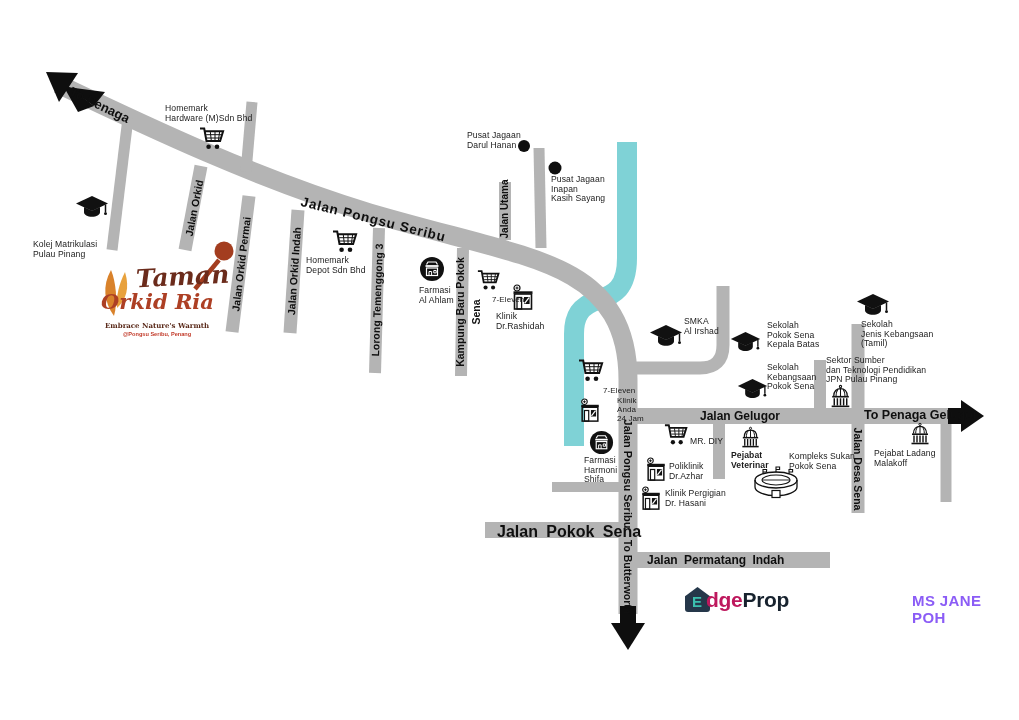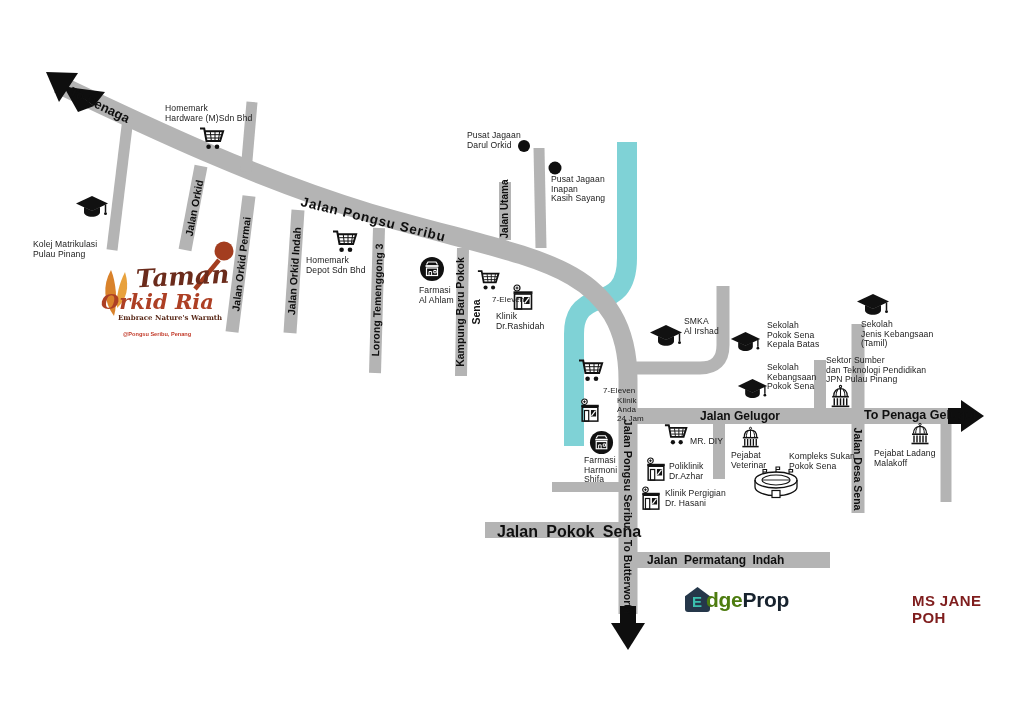--- a/index.html
+++ b/index.html
@@ -12,31 +12,31 @@
   .ll.sm{font-size:8px;margin-left:16px;}
   
   .rl{position:absolute;font-weight:bold;color:#0f0f0f;white-space:nowrap;}
   .rl.center{transform:translate(-50%,-50%);}
   .icon{position:absolute;}
   
   .logo-taman{position:absolute;left:136px;top:262px;font-family:"DejaVu Serif",serif;
       font-style:italic;font-weight:bold;font-size:25px;color:#6b2b1b;transform:rotate(-3deg);}
   .logo-orkid{position:absolute;left:101px;top:289px;font-family:"DejaVu Serif",serif;
       font-style:italic;font-weight:bold;font-size:21px;color:#ad3f24;}
-  .logo-tagline{position:absolute;left:98px;top:313px;width:118px;display:flex;align-items:flex-start;gap:20px;}
+  .logo-tagline{position:absolute;left:98px;top:321px;width:118px;display:flex;align-items:flex-start;gap:7px;}
   .logo-tagline .dash{flex:1;border-top:1px solid #9a9a9a;}
   .logo-tagline .tg{font-family:"DejaVu Serif",serif;font-weight:bold;font-size:7px;color:#5a2a1a;white-space:nowrap;}
   .logo-loc{position:absolute;left:98px;top:331px;width:118px;text-align:center;
       font-size:5.6px;font-weight:bold;color:#c23b2a;}
   
   #edgeprop{position:absolute;left:684px;top:586px;display:flex;align-items:center;}
   #edgeprop .brand{font-size:21px;font-weight:bold;letter-spacing:-0.3px;margin-left:-5px;}
-  #edgeprop .t{color:#4d7c0f;}
+  #edgeprop .t{color:#be185d;}
   #edgeprop .p{color:#17222e;}
-  #agent{position:absolute;left:912px;top:592px;font-size:15px;font-weight:bold;color:#7f1d1d;letter-spacing:.4px;}
+  #agent{position:absolute;left:912px;top:592px;font-size:15px;font-weight:bold;color:#8b5cf6;letter-spacing:.4px;}
 </style>
 </head>
 <body>
 
 <div id="stage">
 
   <svg id="roads-svg" width="1019" height="720" viewBox="0 0 1019 720">
     <defs>
       <symbol id="i-cart" viewBox="0 0 30 28">
         <path d="M2 3.5h4.2l2.3 12.5h13.6l3-9.7H7.4" fill="none" stroke="#111" stroke-width="2"></path>
@@ -231,21 +231,21 @@
     </div>
   <div class="ll sm" style="left:476px;top:295px;">
     <span>7-Eleven</span>
     </div>
   <div class="ll" style="left:496px;top:312px;">
     <span>Klinik</span>
       <span>Dr.Rashidah</span>
     </div>
   <div class="ll" style="left:467px;top:131px;">
     <span>Pusat Jagaan</span>
-      <span>Darul Orkid</span>
+      <span>Darul Hanan</span>
     </div>
   <div class="ll" style="left:551px;top:175px;">
     <span>Pusat Jagaan</span>
       <span>Inapan</span>
       <span>Kasih Sayang</span>
     </div>
   <div class="ll" style="left:684px;top:317px;">
     <span>SMKA</span>
       <span>Al Irshad</span>
     </div>
@@ -278,21 +278,21 @@
       <span>24 Jam</span>
     </div>
   <div class="ll" style="left:584px;top:456px;">
     <span>Farmasi</span>
       <span>Harmoni</span>
       <span>Shifa</span>
     </div>
   <div class="ll" style="left:690px;top:437px;">
     <span>MR. DIY</span>
     </div>
-  <div class="ll" style="left:731px;top:451px;">
+  <div class="ll" style="left:731px;top:451px;font-weight:bold;">
     <span>Pejabat</span>
       <span>Veterinar</span>
     </div>
   <div class="ll" style="left:789px;top:452px;">
     <span>Kompleks Sukan</span>
       <span>Pokok Sena</span>
     </div>
   <div class="ll" style="left:874px;top:449px;">
     <span>Pejabat Ladang</span>
       <span>Malakoff</span>

